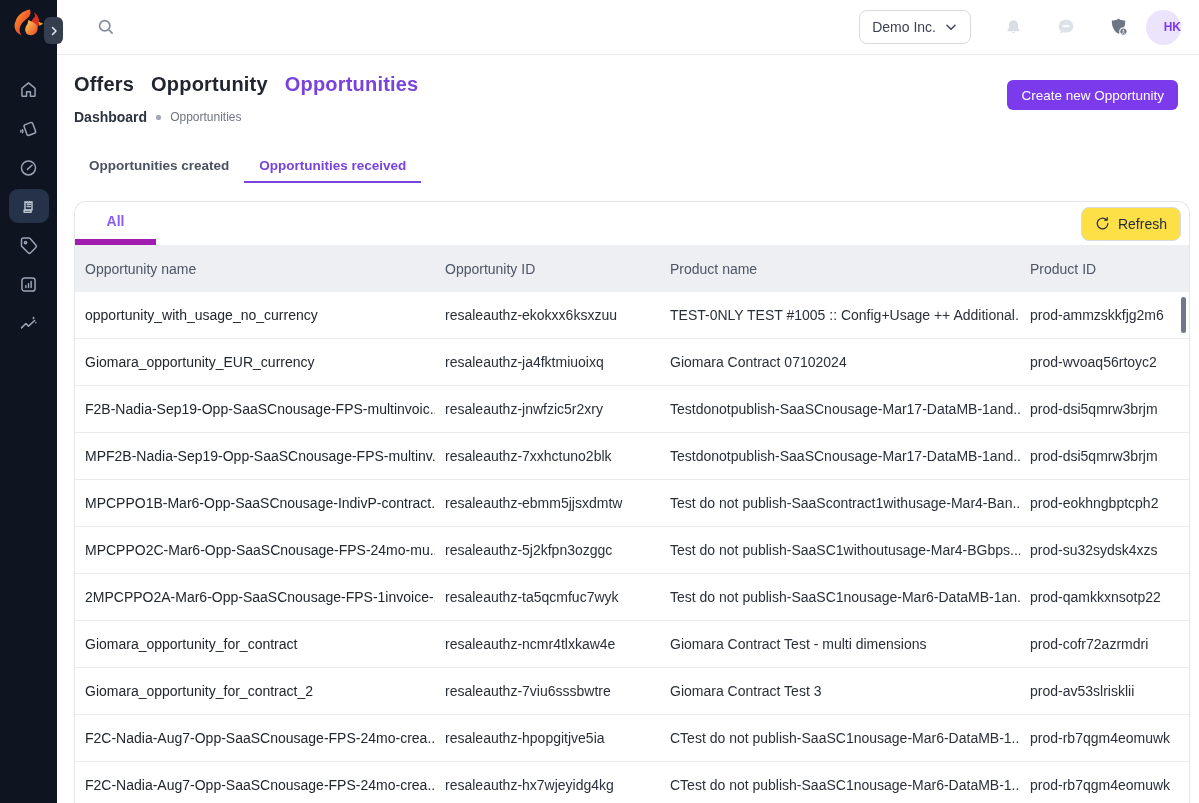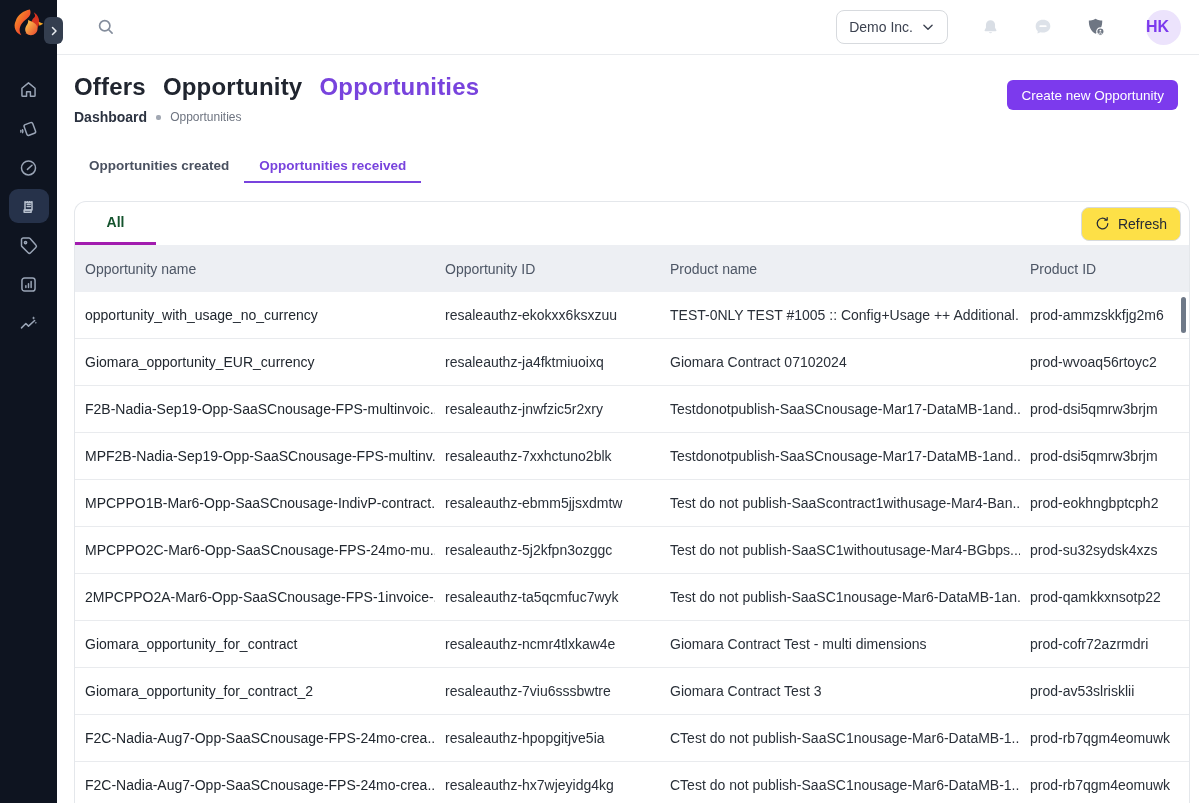--- a/index.html
+++ b/index.html
@@ -22,30 +22,30 @@
   
   .main { flex:1; display:flex; flex-direction:column; min-width:0; }
   .topbar { height:55px; flex:none; border-bottom:1px solid #e9ebee;
     display:flex; align-items:center; padding:0 18px 0 38px; background:#fff; }
   .tb-spacer { flex:1; }
   .org-btn { height:34px; padding:0 12px; background:#fff; border:1px solid #d7dade;
     border-radius:8px; display:flex; align-items:center; gap:8px; font-size:14px;
     color:#3c4250; cursor:pointer; font-family:inherit; }
   .tb-icon { margin-left:31px; width:22px; height:22px; display:flex;
     align-items:center; justify-content:center; cursor:pointer; background:none; border:none; }
-  .avatar { margin-left:39px; width:35px; height:35px; border-radius:50%;
-    background:#ece3fc; color:#7c3aed; font-size:16px; font-weight:700;
-    display:flex; align-items:center; justify-content:flex-start; cursor:pointer;
+  .avatar { margin-left:16px; width:35px; height:35px; border-radius:50%;
+    background:#ece3fc; color:#7c3aed; font-size:12px; font-weight:700;
+    display:flex; align-items:center; justify-content:flex-end; cursor:pointer;
     border:none; font-family:inherit; }
 
   
   .content { flex:1; padding:18px 9px 0 17px; display:flex; flex-direction:column; min-height:0; }
   .title-row { position:relative; height:27px; flex:none; }
   .main-nav { display:flex; gap:17px; align-items:baseline; }
-  .main-nav .nav-item { font-size:24px; font-weight:700; color:#20252f;
+  .main-nav .nav-item { font-size:20px; font-weight:700; color:#20252f;
     cursor:pointer; background:none; border:none; font-family:inherit; letter-spacing:.2px; }
   .main-nav .nav-item.active { color:#7843dd; }
   .create-btn { position:absolute; right:12px; top:7px; height:30px; padding:0 14px;
     background:#7c3aed; color:#fff; border:none; border-radius:6px; font-size:13.5px;
     cursor:pointer; font-family:inherit; }
   .breadcrumb { margin-top:9px; height:16px; display:flex; align-items:center; gap:9px; flex:none; }
   .bc-root { font-size:14px; font-weight:600; color:#2b3240; cursor:pointer;
     background:none; border:none; font-family:inherit; padding:0; }
   .bc-dot { width:5px; height:5px; border-radius:2px; background:#a2a8b3; }
   .bc-current { font-size:12px; color:#6e7480; }
@@ -55,22 +55,22 @@
     display:flex; align-items:center; border:none; background:none; cursor:pointer;
     border-bottom:2.5px solid transparent; font-family:inherit; }
   .tab.active { color:#7843dd; border-bottom-color:#7843dd; }
 
   
   .panel { position:relative; margin-top:18px; flex:1; min-height:0;
     border:1px solid #e4e7eb; border-bottom:none; border-radius:12px 12px 0 0;
     background:#fff; overflow:hidden; display:flex; flex-direction:column; }
   .panel-head { height:43px; flex:none; display:flex; align-items:stretch; }
   .all-tab { width:81px; display:flex; align-items:center; justify-content:center;
-    font-size:14px; font-weight:600; color:#14532d; border:none; background:none;
-    border-bottom:3px solid #a21caf; cursor:pointer; font-family:inherit; }
+    font-size:14px; font-weight:600; color:#8b5cf6; border:none; background:none;
+    border-bottom:6px solid #a21caf; cursor:pointer; font-family:inherit; }
   .refresh-btn { margin:auto 8px auto auto; height:34px; padding:0 13px;
     background:#fde047; border:1px solid #d7dade; border-radius:8px; display:flex;
     align-items:center; gap:8px; font-size:14px; color:#252b36; cursor:pointer; font-family:inherit; }
 
   .grid-row { display:grid; grid-template-columns:360px 225px 360px 1fr; }
   .thead { height:47px; background:#edeff3; flex:none; }
   .th { display:flex; align-items:center; padding:0 10px; font-size:14px;
     color:#4d5665; white-space:nowrap; overflow:hidden; }
   .tbody { flex:1; min-height:0; overflow:hidden;text-align:right; }
   .trow { height:47px; border-bottom:1px solid #e9ebee; background:#fff; cursor:pointer; }

